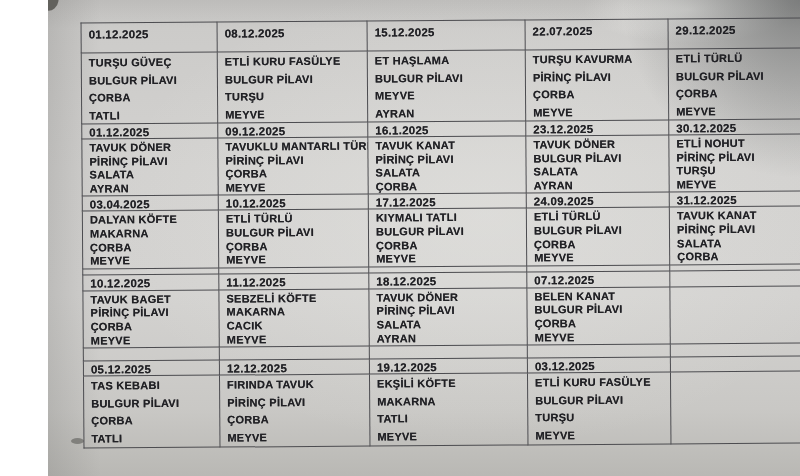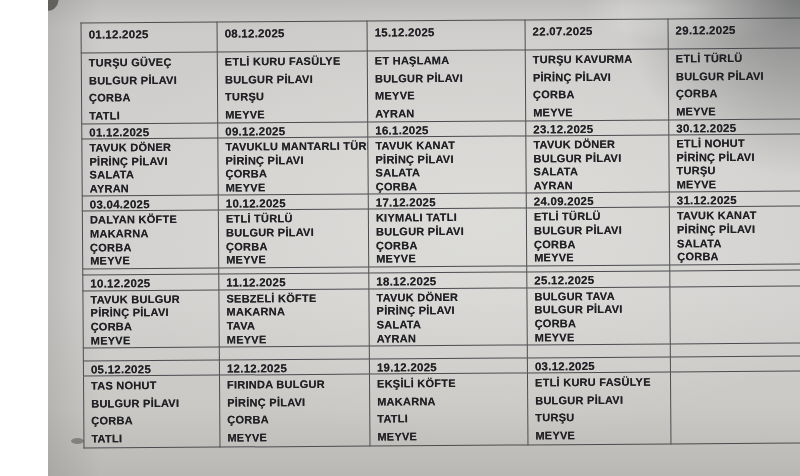--- a/index.html
+++ b/index.html
@@ -237,47 +237,47 @@
           <td class="date-cell">
               <span>10.12.2025</span>
             </td>
           <td class="date-cell">
               <span>11.12.2025</span>
             </td>
           <td class="date-cell">
               <span>18.12.2025</span>
             </td>
           <td class="date-cell">
-              <span>25.12.2025</span>
+              <span>07.12.2025</span>
             </td>
           <td class="date-cell">
               <span></span>
             </td>
         </tr>
         <tr class="m4">
           <td class="menu-cell">
-            <div class="mi">TAVUK BULGUR</div>
+            <div class="mi">TAVUK BAGET</div>
             <div class="mi">PİRİNÇ PİLAVI</div>
             <div class="mi">ÇORBA</div>
             <div class="mi">MEYVE</div>
           </td>
           <td class="menu-cell">
             <div class="mi">SEBZELİ KÖFTE</div>
             <div class="mi">MAKARNA</div>
-            <div class="mi">TAVA</div>
+            <div class="mi">CACIK</div>
             <div class="mi">MEYVE</div>
           </td>
           <td class="menu-cell">
             <div class="mi">TAVUK DÖNER</div>
             <div class="mi">PİRİNÇ PİLAVI</div>
             <div class="mi">SALATA</div>
             <div class="mi">AYRAN</div>
           </td>
           <td class="menu-cell">
-            <div class="mi">BULGUR TAVA</div>
+            <div class="mi">BELEN KANAT</div>
             <div class="mi">BULGUR PİLAVI</div>
             <div class="mi">ÇORBA</div>
             <div class="mi">MEYVE</div>
           </td>
           <td class="menu-cell"></td>
         </tr>
 
         <tr class="s2">
           <td></td>
             <td></td>
@@ -298,27 +298,27 @@
             </td>
           <td class="date-cell">
               <span>03.12.2025</span>
             </td>
           <td class="date-cell">
               <span></span>
             </td>
         </tr>
         <tr class="m5">
           <td class="menu-cell">
-            <div class="mi">TAS NOHUT</div>
+            <div class="mi">TAS KEBABI</div>
             <div class="mi">BULGUR PİLAVI</div>
             <div class="mi">ÇORBA</div>
             <div class="mi">TATLI</div>
           </td>
           <td class="menu-cell">
-            <div class="mi">FIRINDA BULGUR</div>
+            <div class="mi">FIRINDA TAVUK</div>
             <div class="mi">PİRİNÇ PİLAVI</div>
             <div class="mi">ÇORBA</div>
             <div class="mi">MEYVE</div>
           </td>
           <td class="menu-cell">
             <div class="mi">EKŞİLİ KÖFTE</div>
             <div class="mi">MAKARNA</div>
             <div class="mi">TATLI</div>
             <div class="mi">MEYVE</div>
           </td>

